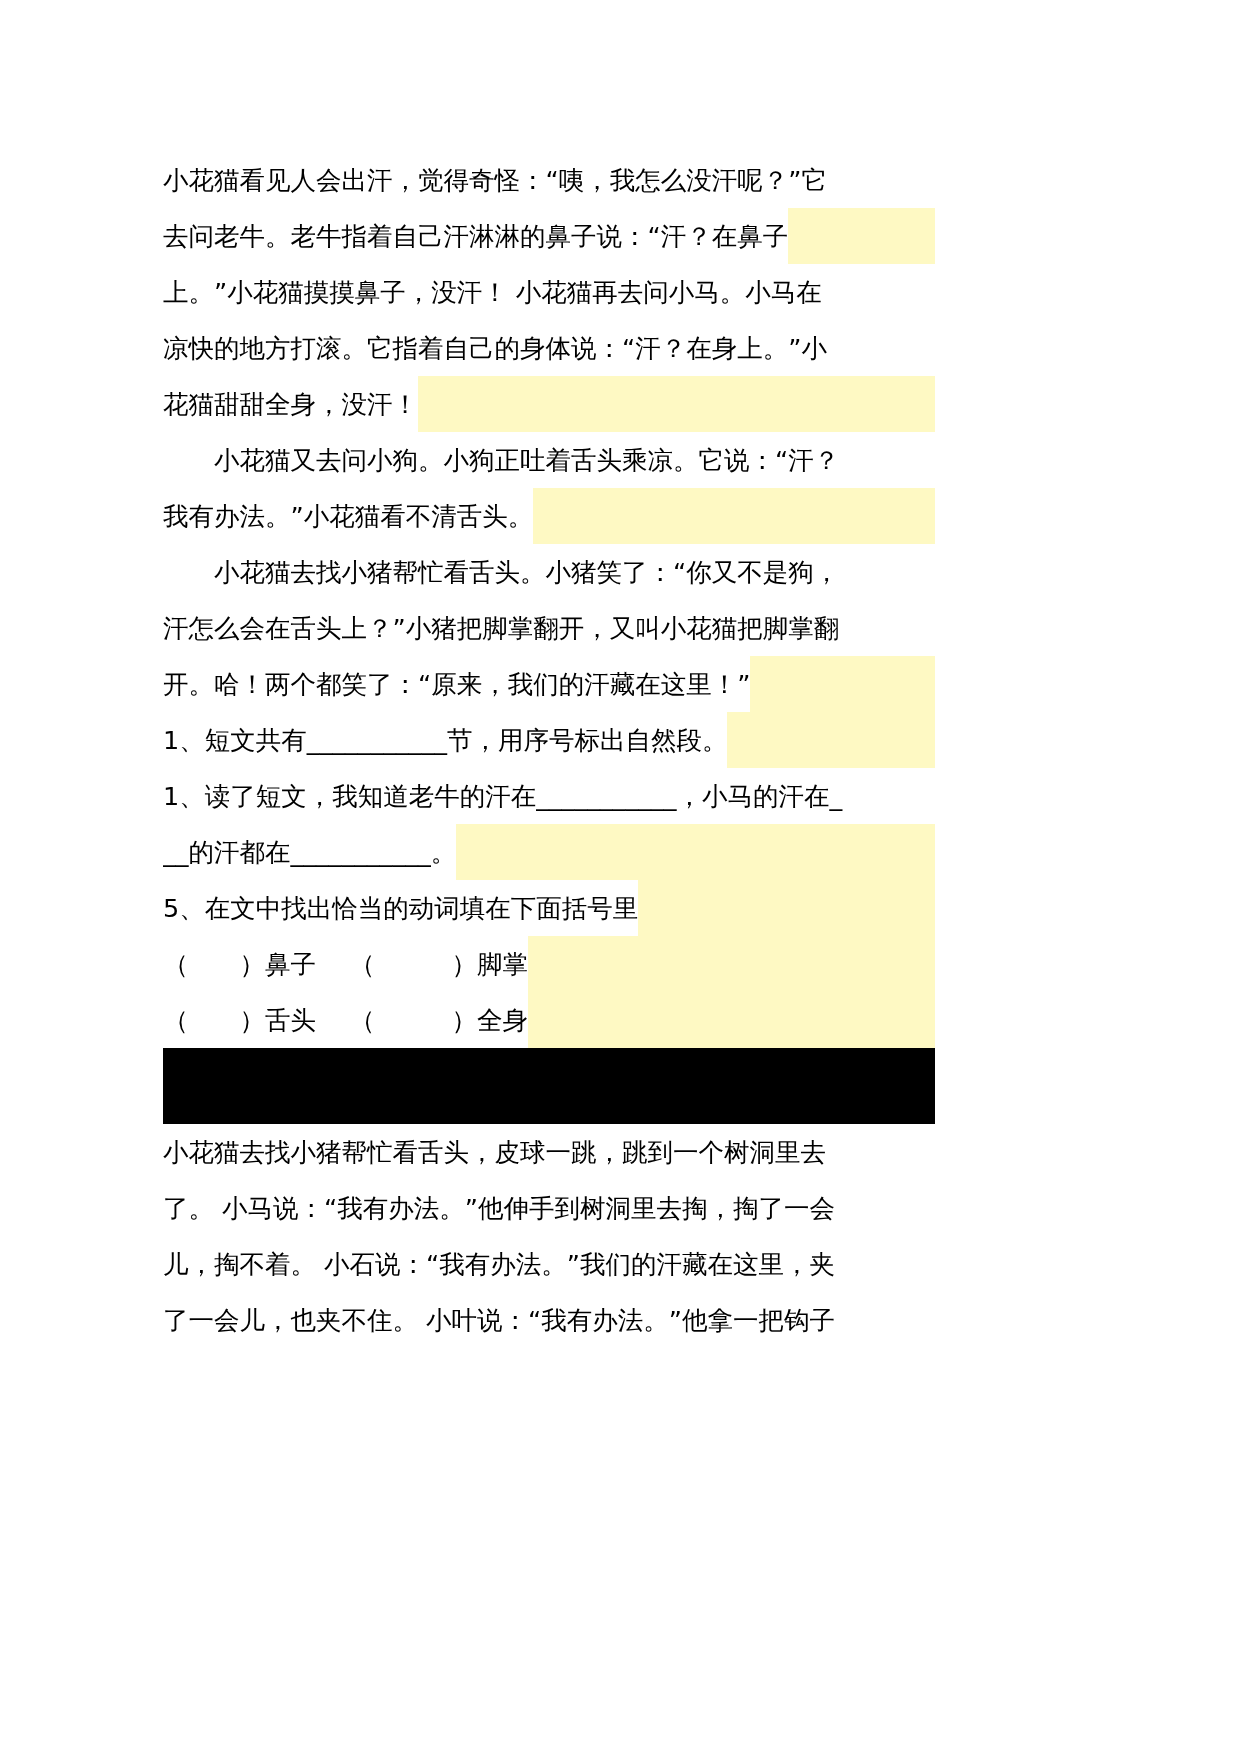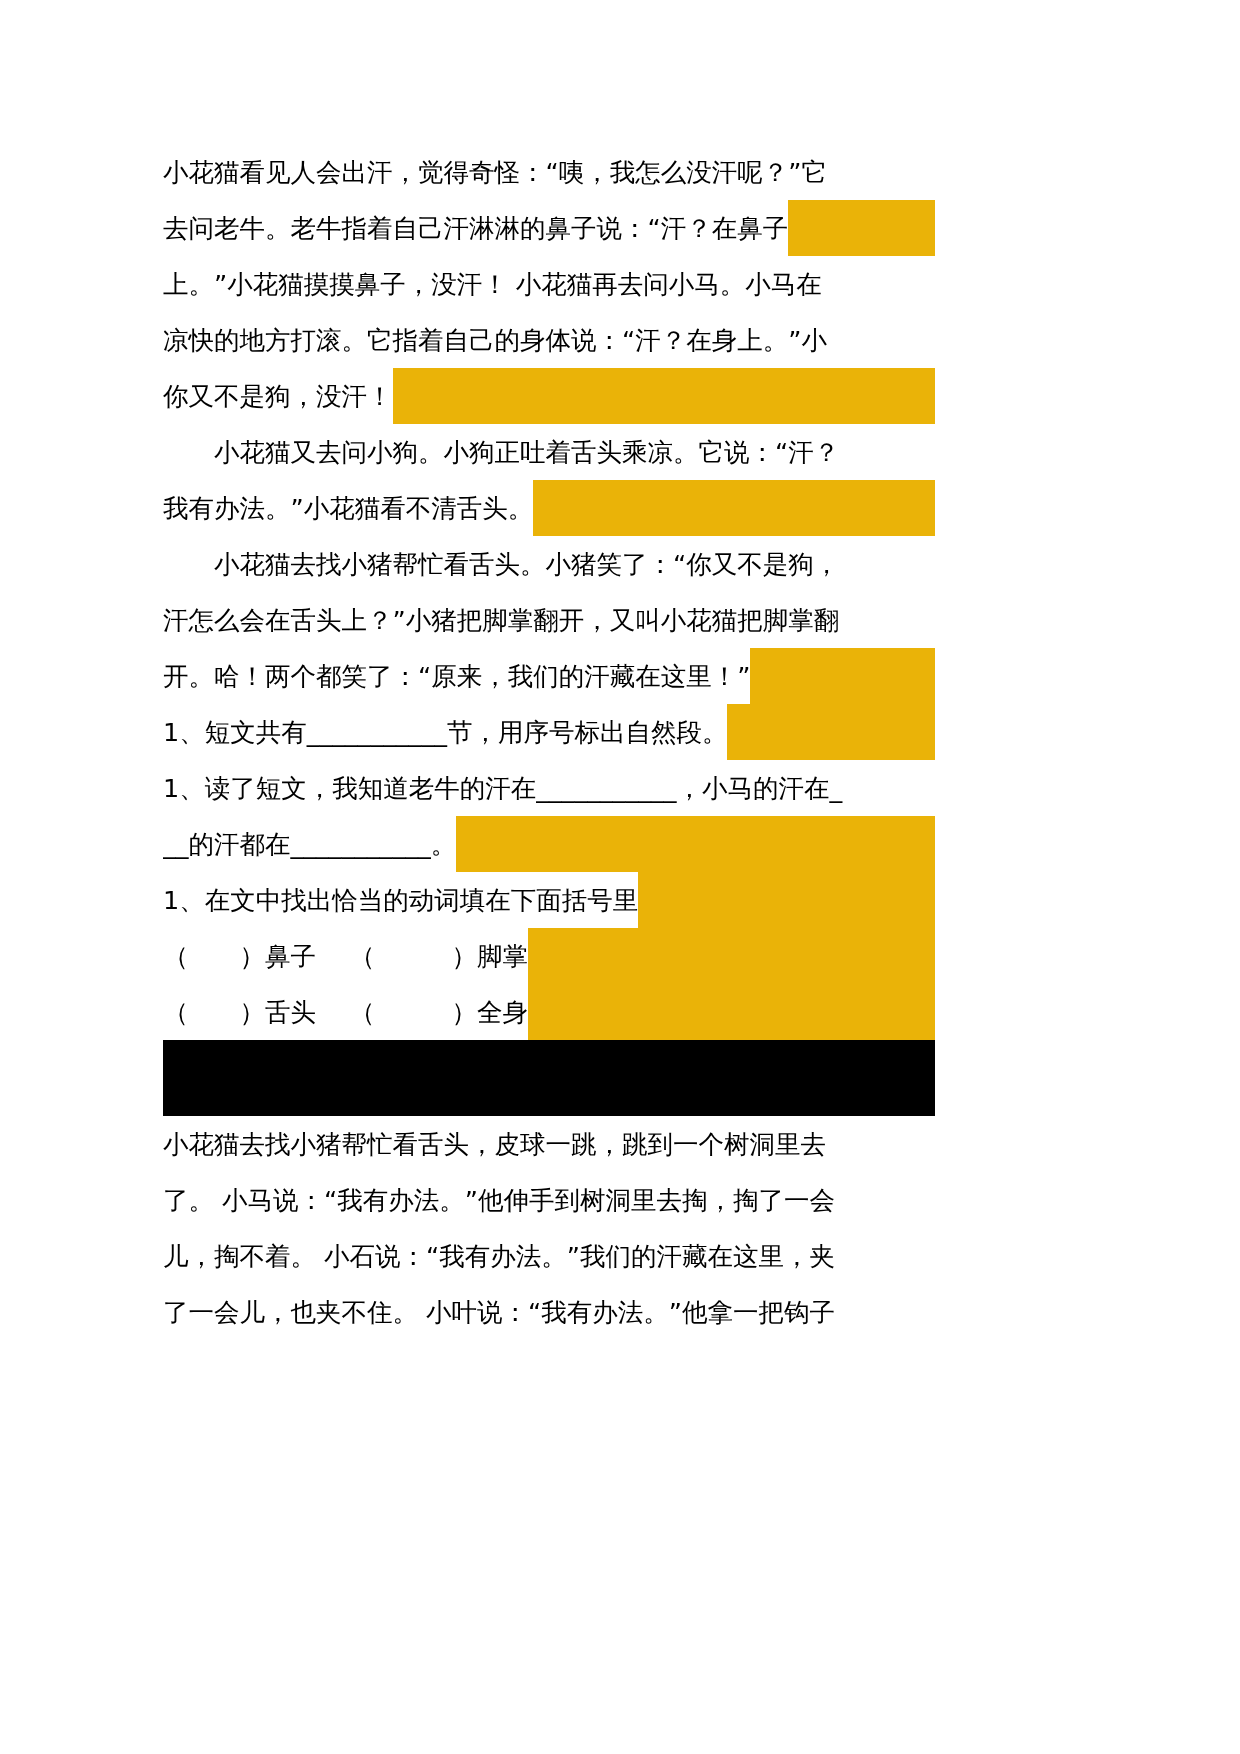--- a/index.html
+++ b/index.html
@@ -19,23 +19,23 @@
     left: 0;
     top: 0;
     width: 1240px;
     height: 1754px;
     background: #ffffff;
   }
   
   .content-block {
     position: absolute;
     left: 163px;
-    top: 144px;
+    top: 152px;
     width: 772px;
-    background: #eab308;
+    background: #fef9c3;
     padding: 0;
   }
   .doc-line {
     display: block;
     color: #000000;
     background: #ffffff;
     font-size: 25.5px;
     line-height: 56px;
     height: 56px;
     white-space: pre;
@@ -61,33 +61,33 @@
 
 <div class="page">
 
   <div class="content-block">
 
     <div>
       <span class="doc-line full">小花猫看见人会出汗，觉得奇怪：“咦，我怎么没汗呢？”它</span>
       <span class="doc-line">去问老牛。老牛指着自己汗淋淋的鼻子说：“汗？在鼻子</span>
       <span class="doc-line full">上。”小花猫摸摸鼻子，没汗！ 小花猫再去问小马。小马在</span>
       <span class="doc-line full">凉快的地方打滚。它指着自己的身体说：“汗？在身上。”小</span>
-      <span class="doc-line">你又不是狗，没汗！</span>
+      <span class="doc-line">花猫甜甜全身，没汗！</span>
       <span class="doc-line full">　　小花猫又去问小狗。小狗正吐着舌头乘凉。它说：“汗？</span>
       <span class="doc-line">我有办法。”小花猫看不清舌头。</span>
       <span class="doc-line full">　　小花猫去找小猪帮忙看舌头。小猪笑了：“你又不是狗，</span>
       <span class="doc-line full">汗怎么会在舌头上？”小猪把脚掌翻开，又叫小花猫把脚掌翻</span>
       <span class="doc-line">开。哈！两个都笑了：“原来，我们的汗藏在这里！”</span>
     </div>
 
     <div>
       <span class="doc-line">1、短文共有___________节，用序号标出自然段。</span>
       <span class="doc-line full">1、读了短文，我知道老牛的汗在___________，小马的汗在_</span>
       <span class="doc-line">__的汗都在___________。</span>
-      <span class="doc-line">1、在文中找出恰当的动词填在下面括号里</span>
+      <span class="doc-line">5、在文中找出恰当的动词填在下面括号里</span>
       <span class="doc-line">（　　）鼻子　 （　　　）脚掌</span>
       <span class="doc-line">（　　）舌头　 （　　　）全身</span>
     </div>
 
     <span class="spacer-line tall"></span>
 
     <div>
       <span class="doc-line full">小花猫去找小猪帮忙看舌头，皮球一跳，跳到一个树洞里去</span>
       <span class="doc-line full">了。 小马说：“我有办法。”他伸手到树洞里去掏，掏了一会</span>
       <span class="doc-line full">儿，掏不着。 小石说：“我有办法。”我们的汗藏在这里，夹</span>

